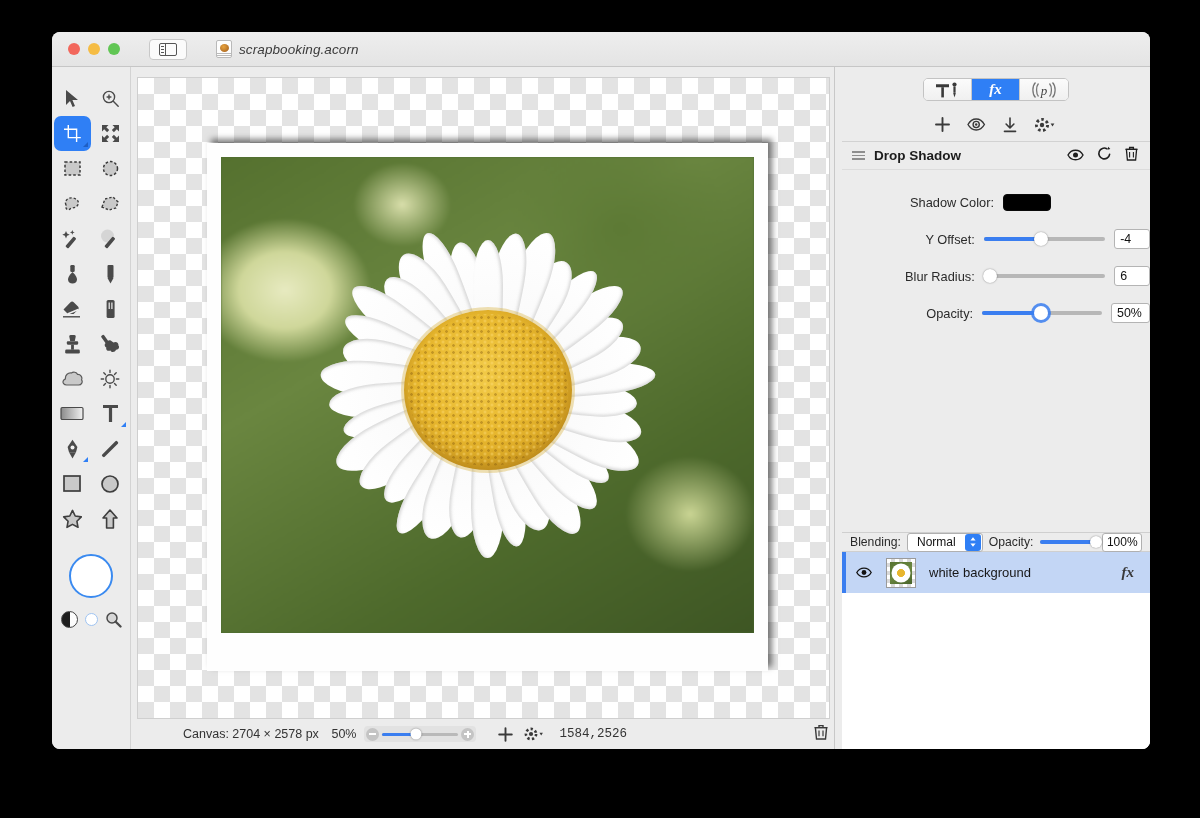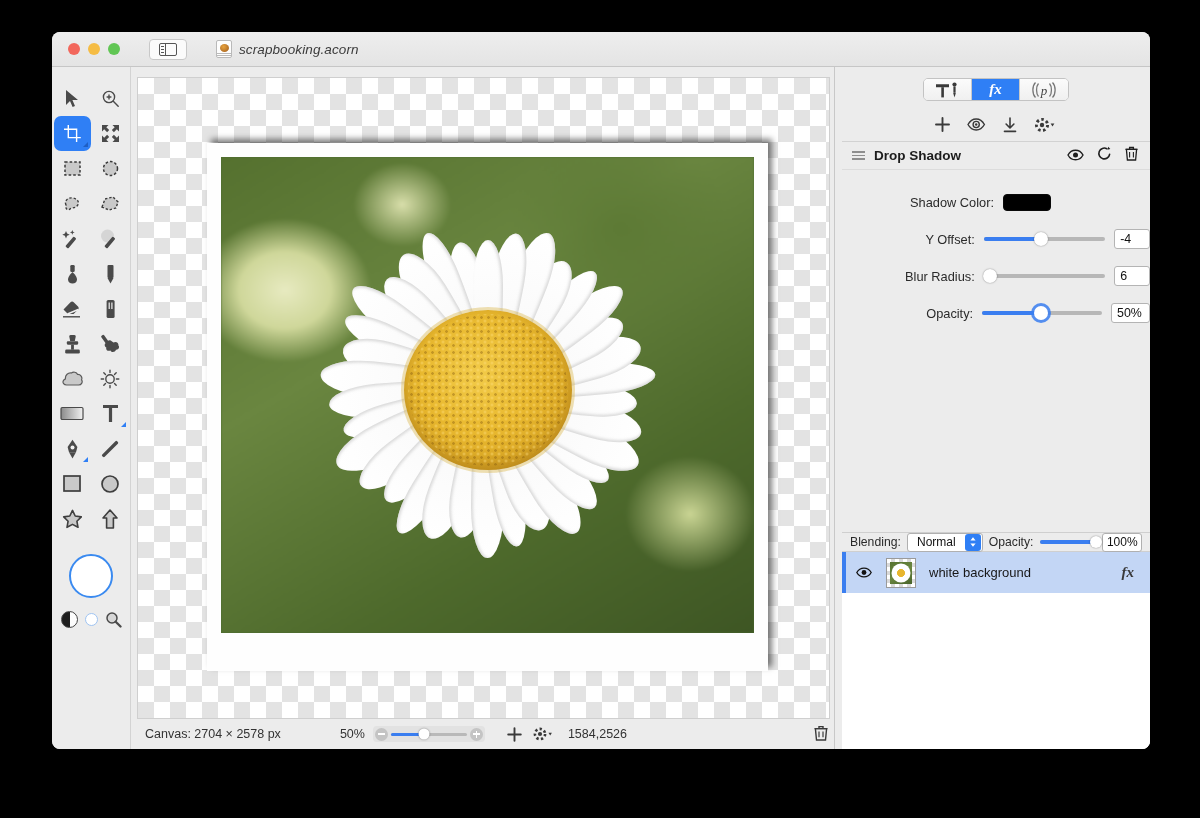--- a/index.html
+++ b/index.html
@@ -173,39 +173,40 @@
     background-position: 0 0, 3.5px 3.5px;
   }
 
   
   #statusbar {
     height: 30px; flex: 0 0 30px;
     background: #ececec;
     display: flex; align-items: center;
     font-size: 12.5px; color: #333;
     padding: 0 6px 0 6px;
+    margin-left: 38px;
   }
   #canvas-size { margin-left: 2px; }
   #zoom-group { margin-left: auto; display: flex; align-items: center; gap: 8px; }
   #zoom-pct { font-size: 12.5px; color:#333; }
   .zoom-track-box {
     width: 112px; height: 16px; border-radius: 4px;
     background: #e2e2e2; display: flex; align-items: center;
     padding: 0 2px; position: relative;
   }
   .zoomcirc { width: 13px; height: 13px; border-radius:50%; background:#c4c4c4; position:relative; flex:0 0 13px; }
   .zoomcirc::before { content:""; position:absolute; left:3px; top:5.7px; width:7px; height:1.6px; background:#fff; }
   .zoomcirc.plus::after { content:""; position:absolute; left:5.7px; top:3px; width:1.6px; height:7px; background:#fff; }
   .ztrack { flex:1; height:3px; margin:0 3px; background:#b9b9b9; border-radius:2px; position:relative; }
   .ztrack .fillz { position:absolute; left:0; top:0; bottom:0; width:44%; background:#3a7ef0; border-radius:2px; }
   .zthumb { position:absolute; left:44%; top:50%; transform:translate(-50%,-50%);
             width:11px; height:11px; border-radius:50%; background:#fff;
             box-shadow:0 0 2px rgba(0,0,0,.45); }
 
-  #sb-right { display:flex; align-items:center; gap:11px; margin-left: 22px; }
+  #sb-right { display:flex; align-items:center; gap:11px; margin-left: 22px; font-family: Liberation Mono, monospace; }
   .sb-btn { display:flex; align-items:center; }
   #coords { font-size:12.5px; color:#333; margin-left:2px; }
   #trash-sb { margin-left: 176px; }
 
   
   #inspector {
     width: 316px; flex: 0 0 316px;
     background: #ececec;
     border-left: 1px solid #c8c8c8;
     display: flex; flex-direction: column; padding-left: 7px;

